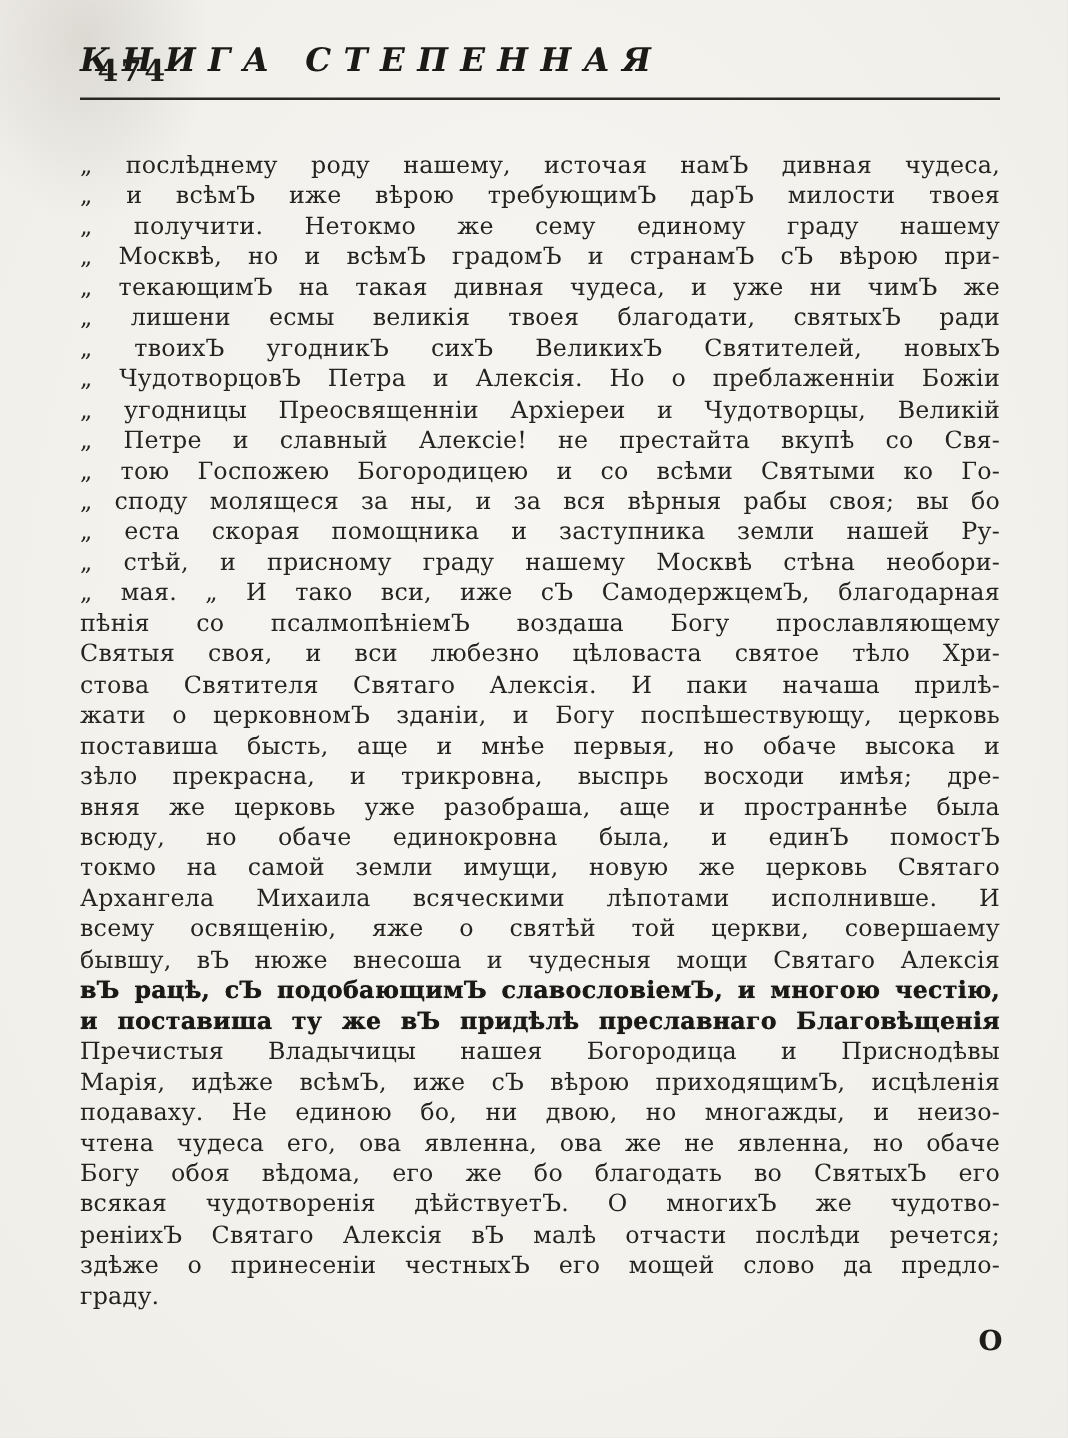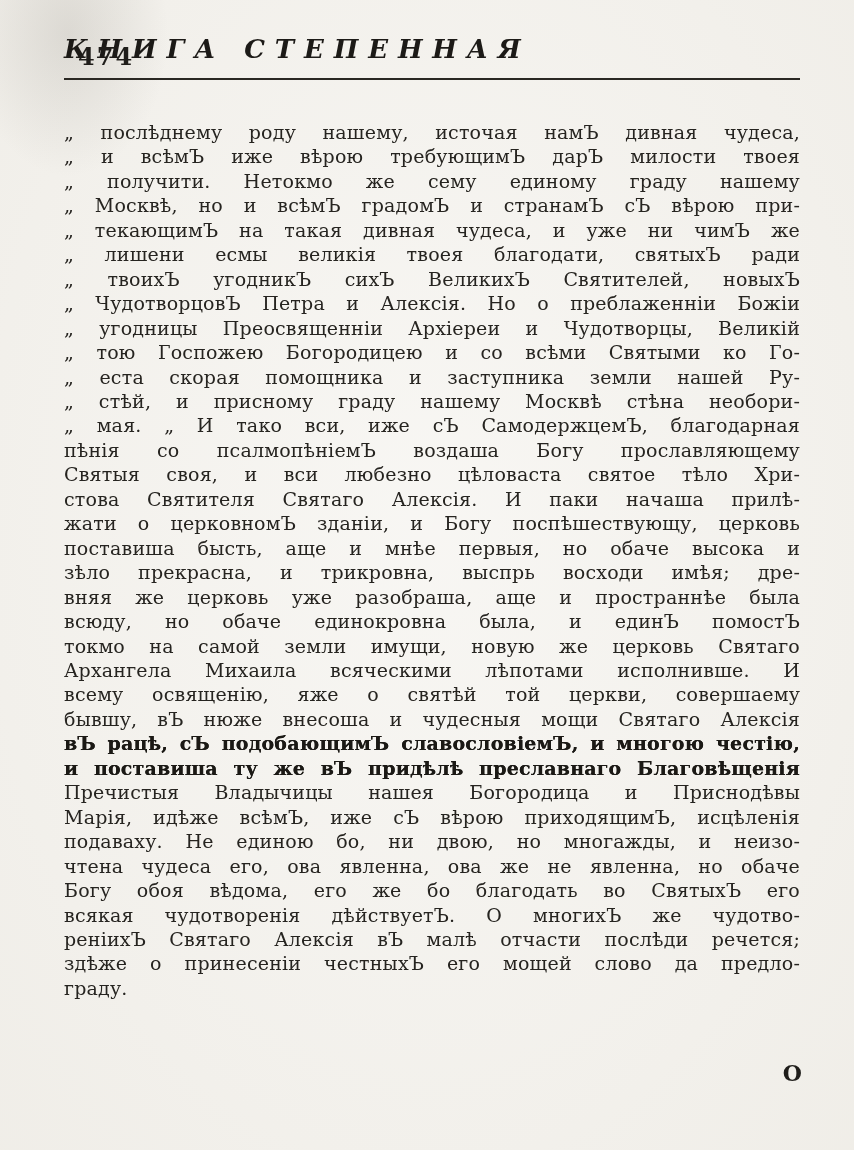--- a/index.html
+++ b/index.html
@@ -70,21 +70,23 @@
   <main id="lines">
       <div class="text-line">„ послѣднему роду нашему, источая намЪ дивная чудеса,</div>
       <div class="text-line">„ и всѣмЪ иже вѣрою требующимЪ дарЪ милости твоея</div>
       <div class="text-line">„ получити.  Нетокмо же сему единому граду нашему</div>
       <div class="text-line">„ Москвѣ, но и всѣмЪ градомЪ и странамЪ сЪ вѣрою при-</div>
       <div class="text-line">„ текающимЪ на такая дивная чудеса, и уже ни чимЪ же</div>
       <div class="text-line">„ лишени есмы великія твоея благодати, святыхЪ ради</div>
       <div class="text-line">„ твоихЪ угодникЪ сихЪ ВеликихЪ Святителей, новыхЪ</div>
       <div class="text-line">„ ЧудотворцовЪ Петра и Алексія. Но о преблаженніи Божіи</div>
       <div class="text-line">„ угодницы Преосвященніи Архіереи и Чудотворцы, Великій</div>
+      <div class="text-line">„ Петре и славный Алексіе! не престайта вкупѣ со Свя-</div>
       <div class="text-line">„ тою Госпожею Богородицею и со всѣми Святыми ко Го-</div>
+      <div class="text-line">„ споду молящеся за ны, и за вся вѣрныя рабы своя; вы бо</div>
       <div class="text-line">„ еста скорая помощника и заступника земли нашей Ру-</div>
       <div class="text-line">„ стѣй, и присному граду нашему Москвѣ стѣна необори-</div>
       <div class="text-line">„ мая. „  И тако вси, иже сЪ СамодержцемЪ, благодарная</div>
       <div class="text-line">пѣнія со псалмопѣніемЪ воздаша Богу прославляющему</div>
       <div class="text-line">Святыя своя, и вси любезно цѣловаста святое тѣло Хри-</div>
       <div class="text-line">стова Святителя Святаго Алексія. И паки начаша прилѣ-</div>
       <div class="text-line">жати о церковномЪ зданіи, и Богу поспѣшествующу, церковь</div>
       <div class="text-line">поставиша бысть, аще и мнѣе первыя, но обаче высока и</div>
       <div class="text-line">зѣло прекрасна, и трикровна, выспрь восходи имѣя; дре-</div>
       <div class="text-line">вняя же церковь уже разобраша, аще и пространнѣе была</div>

